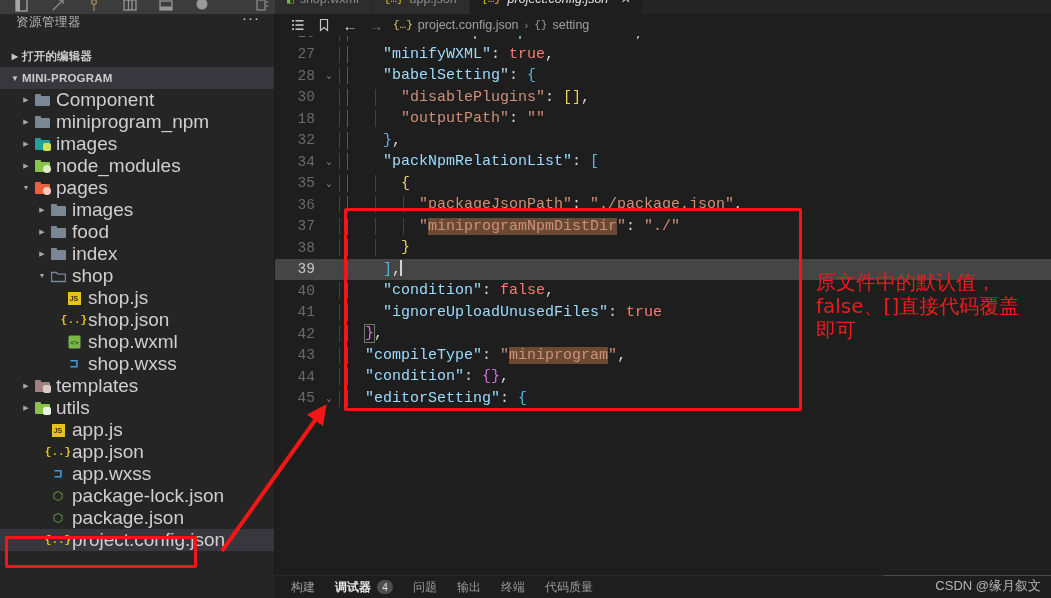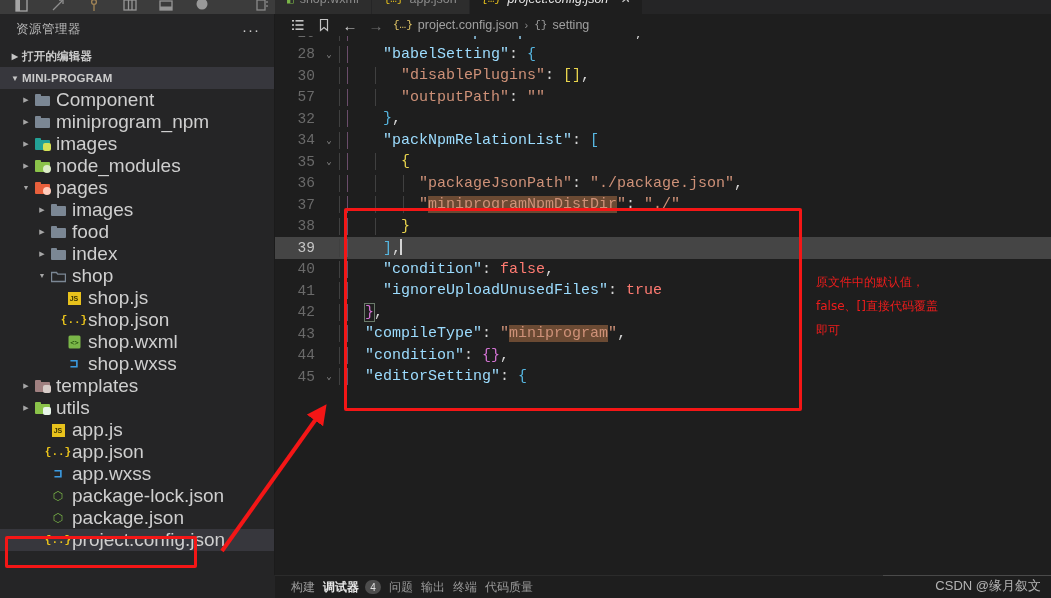--- a/index.html
+++ b/index.html
@@ -83,21 +83,21 @@
     width: 275px;
     background: #252526;
     display: flex;
     flex-direction: column;
     flex: 0 0 275px;
     border-right: 1px solid #1b1b1b;
   }
   .sb-title {
     height: 31px;
     display: flex;
-    align-items: center;
+    align-items: flex-start;
     justify-content: space-between;
     padding: 0 14px 0 16px;
     color: #bbbbbb;
     font-size: 12.5px;
     letter-spacing: .5px;
   }
   .sb-title .dots { color: #cccccc; font-size: 15px; letter-spacing: 1px; line-height: 8px; }
 
   .sb-section {
     height: 22px;
@@ -284,41 +284,41 @@
   }
 
   
   .ovl { position: absolute; pointer-events: none; }
   .redbox {
     border: 3px solid #f41616;
     border-radius: 2px;
   }
   .annot {
     color: #ee1c1c;
-    font-size: 12px;
+    font-size: 20px;
     line-height: 24px;
     font-family: "DejaVu Sans", sans-serif;
     white-space: pre-line;
   }
 
   
   .panel {
     height: 23px;
     flex: 0 0 23px;
     background: #252526;
     display: flex;
     align-items: center;
     position: relative;
   }
   .panel-left { width: 275px; flex: 0 0 275px; background: #252526; }
   .panel-tabs {
     flex: 1;
     display: flex;
     align-items: center;
-    gap: 8px;
+    gap: 20px;
     padding-left: 16px;
     background: #1e1e1e;
     height: 23px;
     border-top: 1px solid #2b2b2b;
   }
   .ptab {
     font-size: 12px;
     color: #9a9a9a;
     display: flex;
     align-items: center;
@@ -687,36 +687,41 @@
 
       <div class="codearea">
         <div class="codelines">
 
           <div class="cl">
             <span class="ln">26</span>
             <span class="fold"></span>
             <span class="code"><span class="ig" style="left:2px"></span><span class="ig purple" style="left:10px"></span>    <span class="k">"showESCompileOption"</span><span class="p">: </span><span class="b">false</span><span class="p">,</span></span>
           </div>
 
+          <div class="cl">
+            <span class="ln">27</span>
+            <span class="fold"></span>
+            <span class="code"><span class="ig" style="left:2px"></span><span class="ig purple" style="left:10px"></span>    <span class="k">"minifyWXML"</span><span class="p">: </span><span class="b">true</span><span class="p">,</span></span>
+          </div>
 
           <div class="cl">
             <span class="ln">28</span>
             <span class="fold">⌄</span>
             <span class="code"><span class="ig" style="left:2px"></span><span class="ig purple" style="left:10px"></span>    <span class="k">"babelSetting"</span><span class="p">: </span><span class="br3">{</span></span>
           </div>
 
 
           <div class="cl">
             <span class="ln">30</span>
             <span class="fold"></span>
             <span class="code"><span class="ig" style="left:2px"></span><span class="ig purple" style="left:10px"></span><span class="ig" style="left:38px"></span>      <span class="s">"disablePlugins"</span><span class="p">: </span><span class="br1">[]</span><span class="p">,</span></span>
           </div>
 
           <div class="cl">
-            <span class="ln">57</span>
+            <span class="ln">18</span>
             <span class="fold"></span>
             <span class="code"><span class="ig" style="left:2px"></span><span class="ig purple" style="left:10px"></span><span class="ig" style="left:38px"></span>      <span class="s">"outputPath"</span><span class="p">: </span><span class="s">""</span></span>
           </div>
 
           <div class="cl">
             <span class="ln">32</span>
             <span class="fold"></span>
             <span class="code"><span class="ig" style="left:2px"></span><span class="ig purple" style="left:10px"></span>    <span class="br3">}</span><span class="p">,</span></span>
           </div>
 

